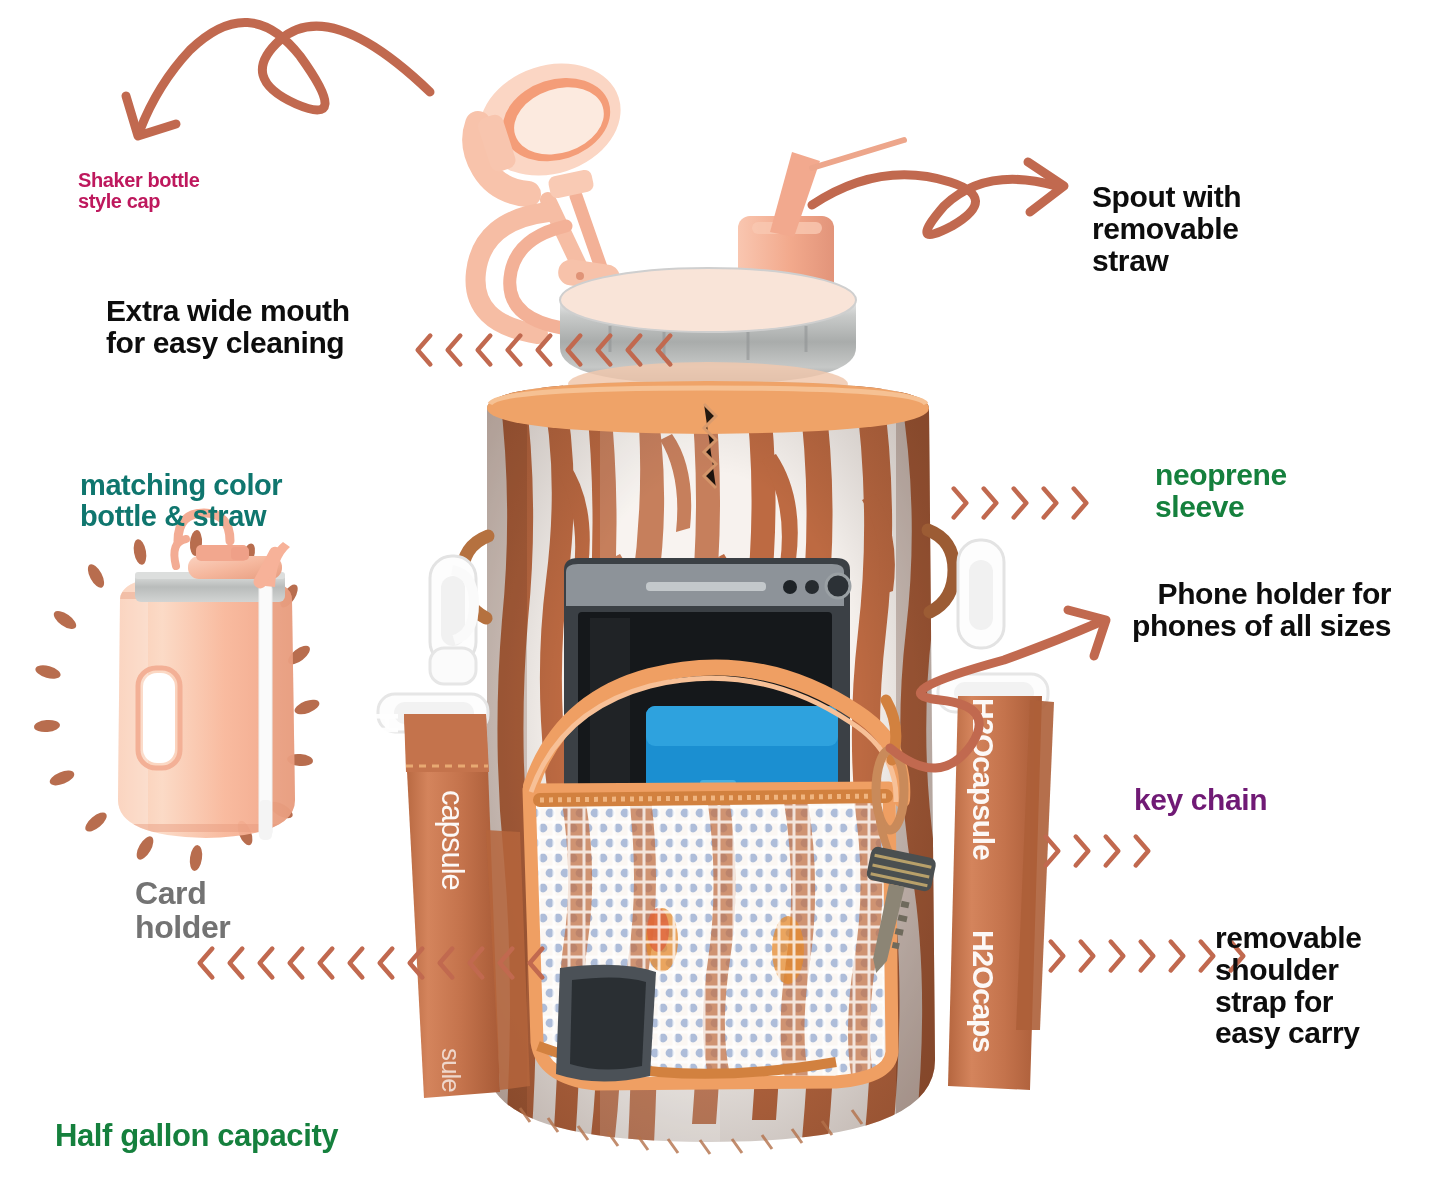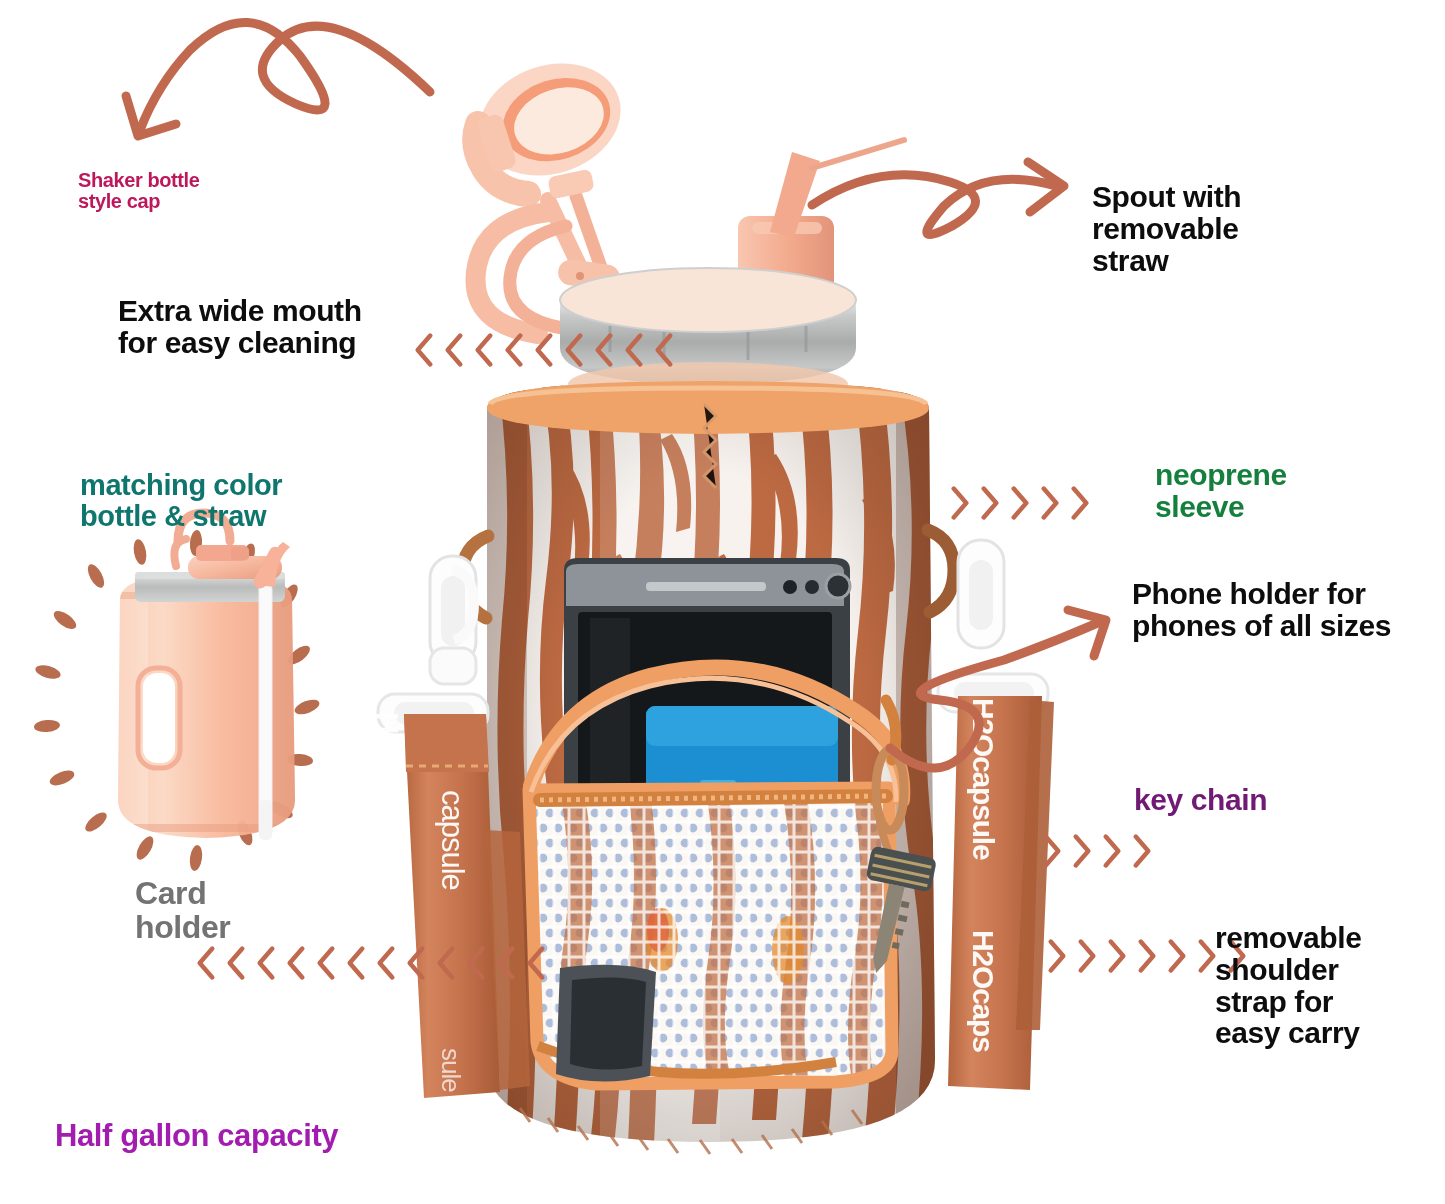--- a/index.html
+++ b/index.html
@@ -1028,34 +1028,34 @@
         </svg>
         <svg width="24" height="36" viewBox="0 0 24 40" style="margin-right: 6px;">
           <path d="M5 4 L19 20 L5 36" fill="none" stroke="#c1694f" stroke-width="5" stroke-linecap="round" stroke-linejoin="round"></path>
         </svg>
       </div>
     </div>
 
   <div id="labels">
       <div class="lbl" style="left: 78px; top: 170px; font-size: 20px; color: #be185d;">Shaker bottle
 style cap</div>
-      <div class="lbl" style="left: 106px; top: 295px; font-size: 30px; color: rgb(13, 13, 13); margin-left: 12px;">Extra wide mouth
+      <div class="lbl" style="left: 106px; top: 295px; font-size: 30px; color: rgb(13, 13, 13);">Extra wide mouth
 for easy cleaning</div>
       <div class="lbl" style="left: 1092px; top: 133px; font-size: 30px; color: rgb(13, 13, 13); margin-top: 48px;">Spout with
 removable
 straw</div>
       <div class="lbl" style="left: 80px; top: 470px; font-size: 29px; color: #0f766e;">matching color
 bottle &amp; straw</div>
       <div class="lbl" style="left: 1155px; top: 459px; font-size: 30px; color: #15803d;">neoprene
 sleeve</div>
-      <div class="lbl" style="left: 1132px; top: 578px; font-size: 30px; color: rgb(13, 13, 13);">Phone holder for
+      <div class="lbl" style="left: 1132px; top: 578px; font-size: 30px; color: rgb(13, 13, 13); text-align: right;">Phone holder for
 phones of all sizes</div>
       <div class="lbl" style="left: 1134px; top: 784px; font-size: 30px; color: #701a75;">key chain</div>
       <div class="lbl" style="left: 135px; top: 877px; font-size: 32px; color: #737373;">Card
 holder</div>
       <div class="lbl" style="left: 1215px; top: 922px; font-size: 30px; color: rgb(13, 13, 13);">removable
 shoulder
 strap for
 easy carry</div>
-      <div class="lbl" style="left: 55px; top: 1120px; font-size: 31px; color: #a21caf;">Half gallon capacity</div>
+      <div class="lbl" style="left: 55px; top: 1120px; font-size: 31px; color: #15803d;">Half gallon capacity</div>
     </div>
 
 </div>
 
 </body></html>

